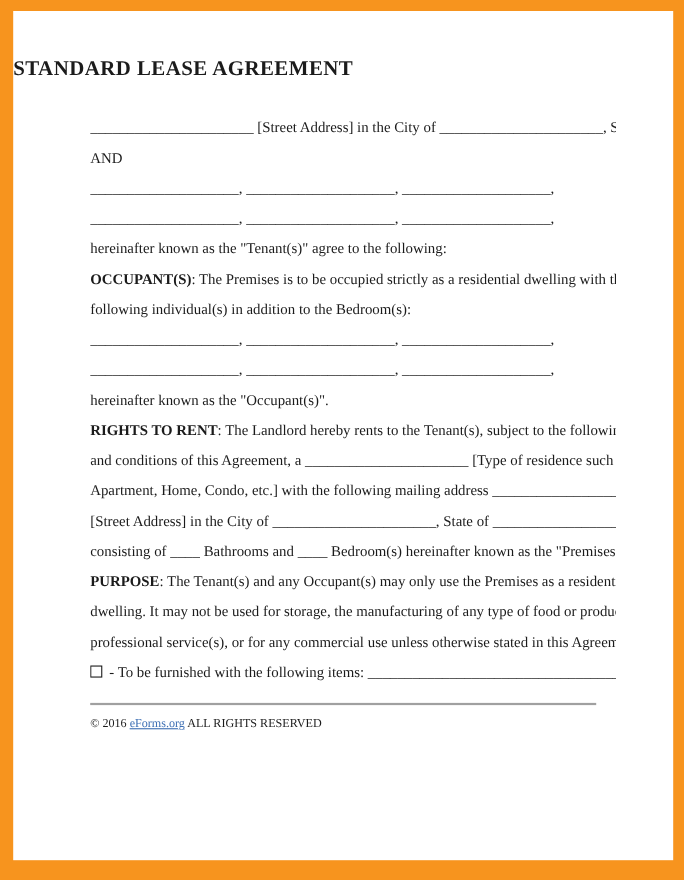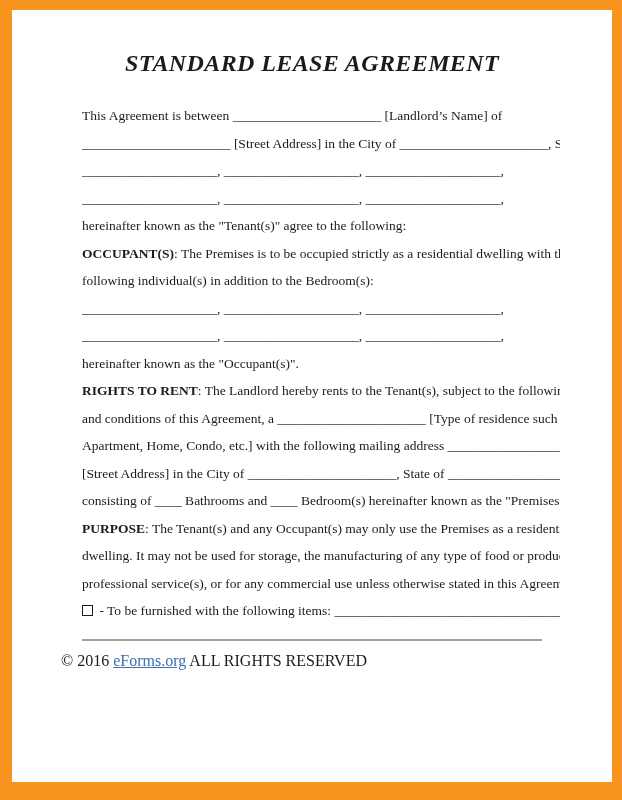--- a/index.html
+++ b/index.html
@@ -16,26 +16,25 @@
     top: 10px;
     right: 10px;
     bottom: 18px;
     background: var(--page-color, #FFFFFF);
     overflow: hidden;
   }
   .doc-title {
     margin: 42px 0 0 0;
     font-family: "Liberation Serif", serif;
     font-weight: bold;
-    font-size: 24px;
+    font-size: 19px;
     line-height: 22px;
     letter-spacing: 0.4px;
-    text-align: center;
+    text-align: left;
     color: var(--text-color, #1B1B1B);
-    font-style: italic;
   }
   .content {
     margin-top: 28px;
     padding-left: 70px;
     padding-right: 52px;
     font-family: "Liberation Serif", serif;
     font-size: 13.5px;
     color: var(--text-color, #1B1B1B);
     overflow: hidden;
   }
@@ -53,42 +52,42 @@
     border: 1.3px solid var(--text-color, #1B1B1B);
     vertical-align: -1px;
     margin-right: 3px;
   }
   .footer-rule {
     border: none;
     border-top: 2px solid var(--rule-color, #A0A0A0);
     margin: 14px 70px 0 70px;
   }
   .footer {
-    margin: 11px 0 0 49px;
+    margin: 11px 0 0 70px;
     font-family: "Liberation Serif", serif;
-    font-size: 16px;
+    font-size: 11px;
     color: var(--text-color, #1B1B1B);
     white-space: nowrap;
   }
   .footer a, .footer .link {
     color: var(--link-color, #3D6FB4);
     text-decoration: underline;
     cursor: pointer;
   }
 </style>
 </head>
 <body>
 
 <div class="page">
   <h1 class="doc-title">STANDARD LEASE AGREEMENT</h1>
 
   <div class="content">
     <div>
-        <div class="line">This Agreement is between ______________________ [Landlord’s Name] of</div>
         <div class="line">______________________ [Street Address] in the City of ______________________, State</div>
+        <div class="line">AND</div>
         <div class="line">____________________, ____________________, ____________________,</div>
         <div class="line">____________________, ____________________, ____________________,</div>
         <div class="line">hereinafter known as the "Tenant(s)" agree to the following:</div>
         <div class="line"><b>OCCUPANT(S)</b>: The Premises is to be occupied strictly as a residential dwelling with the</div>
         <div class="line">following individual(s) in addition to the Bedroom(s):</div>
         <div class="line">____________________, ____________________, ____________________,</div>
         <div class="line">____________________, ____________________, ____________________,</div>
         <div class="line">hereinafter known as the "Occupant(s)".</div>
         <div class="line"><b>RIGHTS TO RENT</b>: The Landlord hereby rents to the Tenant(s), subject to the following terms</div>
         <div class="line">and conditions of this Agreement, a ______________________ [Type of residence such as:</div>

